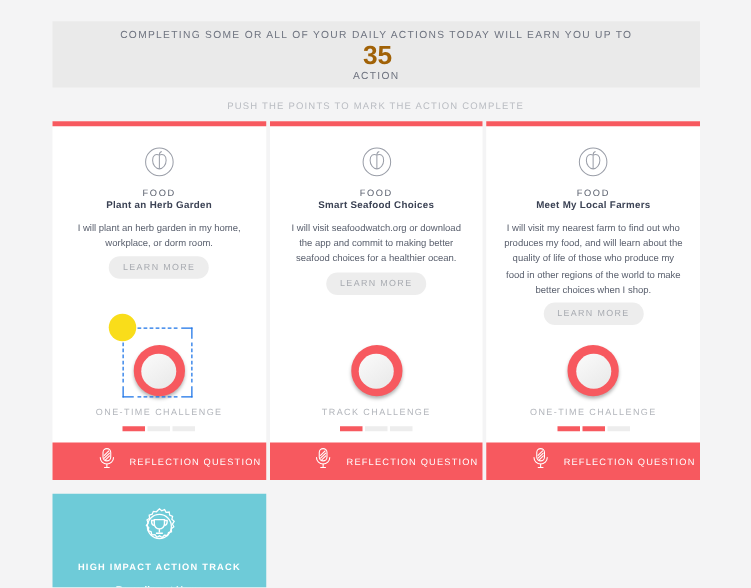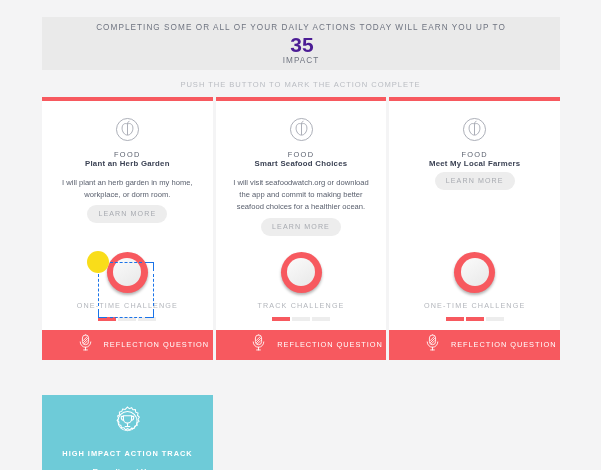--- a/index.html
+++ b/index.html
@@ -31,21 +31,21 @@
   }
   .banner-text {
     font-size: 8.2px;
     letter-spacing: 1.05px;
     color: #6f7480;
     white-space: nowrap;
   }
   .banner-number {
     font-size: 21px;
     font-weight: bold;
-    color: #4c1d95;
+    color: #a16207;
     letter-spacing: 0px;
     margin: 0 11px 0 13px;
     position: relative;
     top: 1px;
   }
   .banner-points {
     font-size: 8.2px;
     letter-spacing: 1.05px;
     color: #6f7480;
   }
@@ -270,24 +270,24 @@
     text-align: center;
     width: 150px;
   }
 </style>
 </head>
 <body>
 
 <div id="points-banner">
   <span class="banner-text">COMPLETING SOME OR ALL OF YOUR DAILY ACTIONS TODAY WILL EARN YOU UP TO</span>
   <span class="banner-number">35</span>
-  <span class="banner-points">IMPACT</span>
+  <span class="banner-points">ACTION</span>
 </div>
 
-<div id="push-subtitle">PUSH THE BUTTON TO MARK THE ACTION COMPLETE</div>
+<div id="push-subtitle">PUSH THE POINTS TO MARK THE ACTION COMPLETE</div>
 
 <div id="card-grid">
     <div class="action-card">
       <div class="card-topbar"></div>
       <span class="cat-icon"><svg viewBox="0 0 30 30" width="29" height="29">
           <g fill="none" stroke="#9a9ea8" stroke-width="0.85">
             <circle cx="15" cy="15" r="11.4"></circle>
             <path d="M15 9.4 c-3.0 -1.6 -5.6 0.4 -5.6 4.2 c0 3.9 2.6 7.2 5.6 7.2 c3.0 0 5.6 -3.3 5.6 -7.2 c0 -3.8 -2.6 -5.8 -5.6 -4.2 z"></path>
             <path d="M15 9.6 v11.0"></path>
             <path d="M15 9.4 c0 -1.7 0.7 -2.6 2.0 -2.9"></path>
@@ -370,20 +370,21 @@
       <span class="cat-icon"><svg viewBox="0 0 30 30" width="29" height="29">
           <g fill="none" stroke="#9a9ea8" stroke-width="0.85">
             <circle cx="15" cy="15" r="11.4"></circle>
             <path d="M15 9.4 c-3.0 -1.6 -5.6 0.4 -5.6 4.2 c0 3.9 2.6 7.2 5.6 7.2 c3.0 0 5.6 -3.3 5.6 -7.2 c0 -3.8 -2.6 -5.8 -5.6 -4.2 z"></path>
             <path d="M15 9.6 v11.0"></path>
             <path d="M15 9.4 c0 -1.7 0.7 -2.6 2.0 -2.9"></path>
           </g>
         </svg></span>
       <div class="cat-label">FOOD</div>
       <div class="card-title">Meet My Local Farmers</div>
+      <div class="card-desc">I will visit my nearest farm to find out who produces my food, and will learn about the quality of life of those who produce my food in other regions of the world to make better choices when I shop.</div>
       <button class="learn-more">LEARN MORE</button>
       <div class="card-spacer"></div>
       <div class="action-zone">
         <div class="mark-button">
           <span class="mark-button-inner"></span>
         </div>
         <div class="challenge-label">ONE-TIME CHALLENGE</div>
         <div class="progress-track">
           <span class="progress-seg filled"></span>
           <span class="progress-seg filled"></span>

